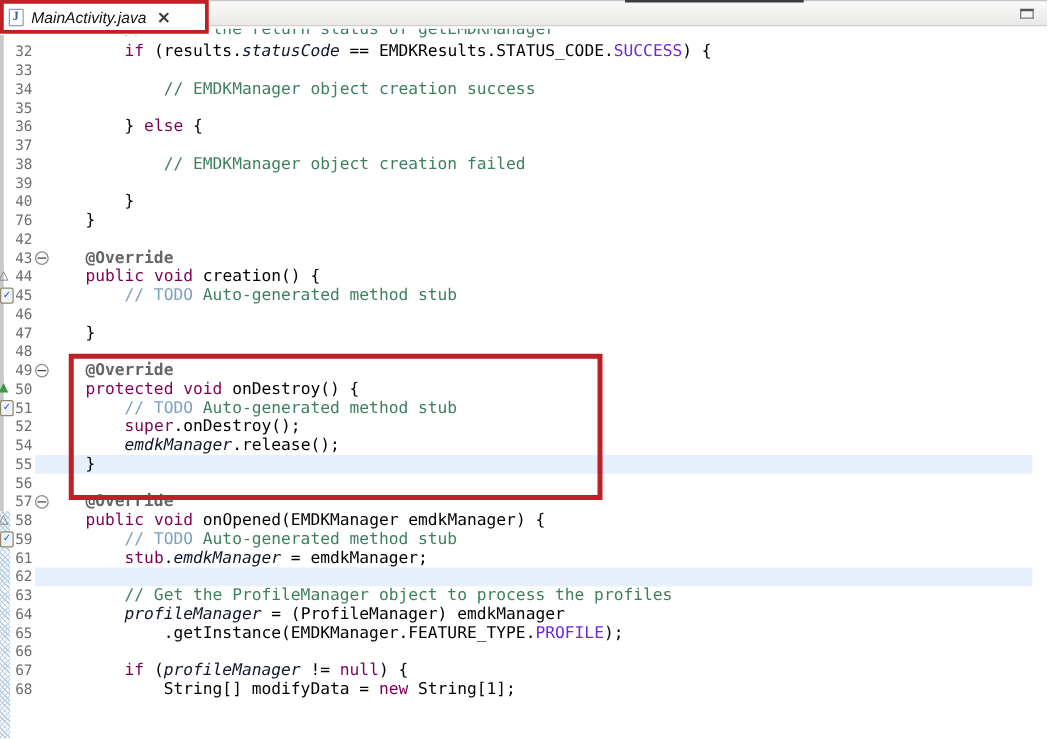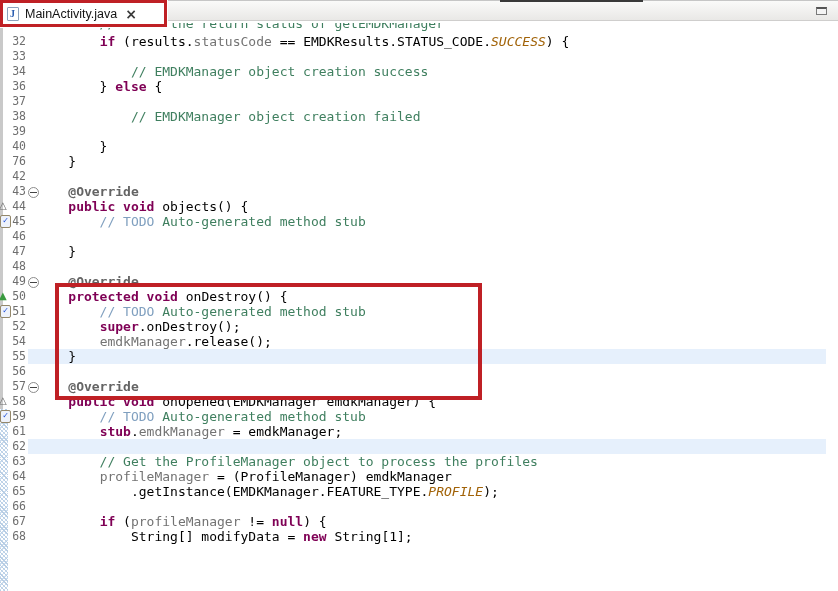--- a/index.html
+++ b/index.html
@@ -7,21 +7,21 @@
           font-family:"Liberation Sans",sans-serif;}
 
   
   .tabbar{position:absolute;left:0;top:0;width:838px;height:21px;
           background:linear-gradient(#fbfbfa,#e9e8e6);
           border-bottom:1px solid #cfcecd;box-sizing:border-box;}
   .top-hairline{position:absolute;left:168px;top:0;width:670px;height:1px;background:#c6c6c6;}
   .top-dark-seg{position:absolute;left:500px;top:0;width:143px;height:2px;background:#3a3a3a;}
   .tab{position:absolute;left:0;top:0;width:168px;height:28px;background:#ffffff;
        display:flex;align-items:center;gap:6px;padding:0 7px;box-sizing:border-box;z-index:5;}
-  .tab-title{font-size:12.5px;color:#121212;white-space:nowrap;}
+  .tab-title{font-size:12.5px;color:#121212;white-space:nowrap;font-style:italic;}
   .java-icon{position:relative;width:12px;height:14px;background:#fff;border:1px solid #8ba2bd;
              border-radius:1px;box-sizing:border-box;flex:0 0 auto;}
   .java-icon span{position:absolute;left:2px;top:0px;font:bold 10px "Liberation Serif",serif;color:#2a5db0;}
   .tab-close{font:bold 14px/14px "DejaVu Sans",sans-serif;color:#3a3a3a;margin-left:2px;cursor:pointer;}
   .restore-icon{position:absolute;left:816px;top:7px;width:11px;height:8px;box-sizing:border-box;
                 border:1px solid #7a7a7a;border-top:2px solid #555;background:#f4f4f4;z-index:4;}
 
   
   .editor{position:absolute;left:0;top:21px;width:838px;height:570px;background:#fff;}
   .annot-edge{position:absolute;left:0;top:21px;width:3px;height:388px;background:#c9c9c9;z-index:1;}
@@ -34,26 +34,26 @@
 
   .code-pane{position:absolute;left:0;top:34px;width:826px;z-index:3;}
   .row{display:grid;grid-template-columns:10px 18px 9px 1fr;height:15px;}
   .cell{display:block;height:15px;box-sizing:border-box;}
   .annot{position:relative;}
   .num{font:11.5px/15px "DejaVu Sans Mono",monospace;color:#6e6e6e;text-align:right;padding-right:2px;}
   .txt{font:13px/15px "DejaVu Sans Mono",monospace;white-space:pre;color:#000;}
   .row.hl .fold,.row.hl .txt{background:#e6f0fc;}
 
   
-  .k{color:#7f0055;font-weight:bold;}
+  .k{color:#7f0055;font-weight:normal;}
   .p{color:#000000;}
   .c{color:#3f7f5f;}
   .t{color:#7f9fbf;}
-  .f{color:#737373;}
-  .sf{color:#a16207;font-style:italic;}
+  .f{color:#0f172a;font-style:italic;}
+  .sf{color:#6d28d9;}
   .a{color:#646464;font-weight:bold;}
 
   
   .m-implements{position:absolute;left:-1px;top:1px;font:10px/12px "DejaVu Sans",sans-serif;color:#6b6b6b;}
   .m-overrides{position:absolute;left:-1px;top:1px;font:10px/12px "DejaVu Sans",sans-serif;color:#3a9a3f;}
   .m-task{position:absolute;left:0;top:1px;width:9px;height:11px;border:1px solid #93876a;
           background:#eef2fb;border-radius:2px;font:bold 8px/10px "DejaVu Sans",sans-serif;
           color:#1d4ed8;text-align:center;}
   .foldicon{display:inline-block;width:9px;height:9px;margin-top:2px;border:1px solid #8c8c8c;
             border-radius:50%;background:#fff;position:relative;box-sizing:content-box;}
@@ -97,20 +97,26 @@
         <span class="cell txt"></span>
       </div>
       <div class="row">
         <span class="cell annot"></span>
         <span class="cell num">34</span>
         <span class="cell fold"></span>
         <span class="cell txt"><span class="c">            // EMDKManager object creation success</span></span>
       </div>
       <div class="row">
         <span class="cell annot"></span>
+        <span class="cell num">35</span>
+        <span class="cell fold"></span>
+        <span class="cell txt"></span>
+      </div>
+      <div class="row">
+        <span class="cell annot"></span>
         <span class="cell num">36</span>
         <span class="cell fold"></span>
         <span class="cell txt"><span class="p">        } </span><span class="k">else</span><span class="p"> {</span></span>
       </div>
       <div class="row">
         <span class="cell annot"></span>
         <span class="cell num">37</span>
         <span class="cell fold"></span>
         <span class="cell txt"></span>
       </div>
@@ -149,21 +155,21 @@
         <span class="cell num">43</span>
         <span class="cell fold"><span class="foldicon"></span></span>
         <span class="cell txt"><span class="a">    @Override</span></span>
       </div>
       <div class="row">
         <span class="cell annot">
           <span class="m-implements">△</span>
         </span>
         <span class="cell num">44</span>
         <span class="cell fold"></span>
-        <span class="cell txt"><span class="p">    </span><span class="k">public</span><span class="p"> </span><span class="k">void</span><span class="p"> objects() {</span></span>
+        <span class="cell txt"><span class="p">    </span><span class="k">public</span><span class="p"> </span><span class="k">void</span><span class="p"> creation() {</span></span>
       </div>
       <div class="row">
         <span class="cell annot">
           <span class="m-task">✓</span>
         </span>
         <span class="cell num">45</span>
         <span class="cell fold"></span>
         <span class="cell txt"><span class="t">        // TODO</span><span class="c"> Auto-generated method stub</span></span>
       </div>
       <div class="row">

